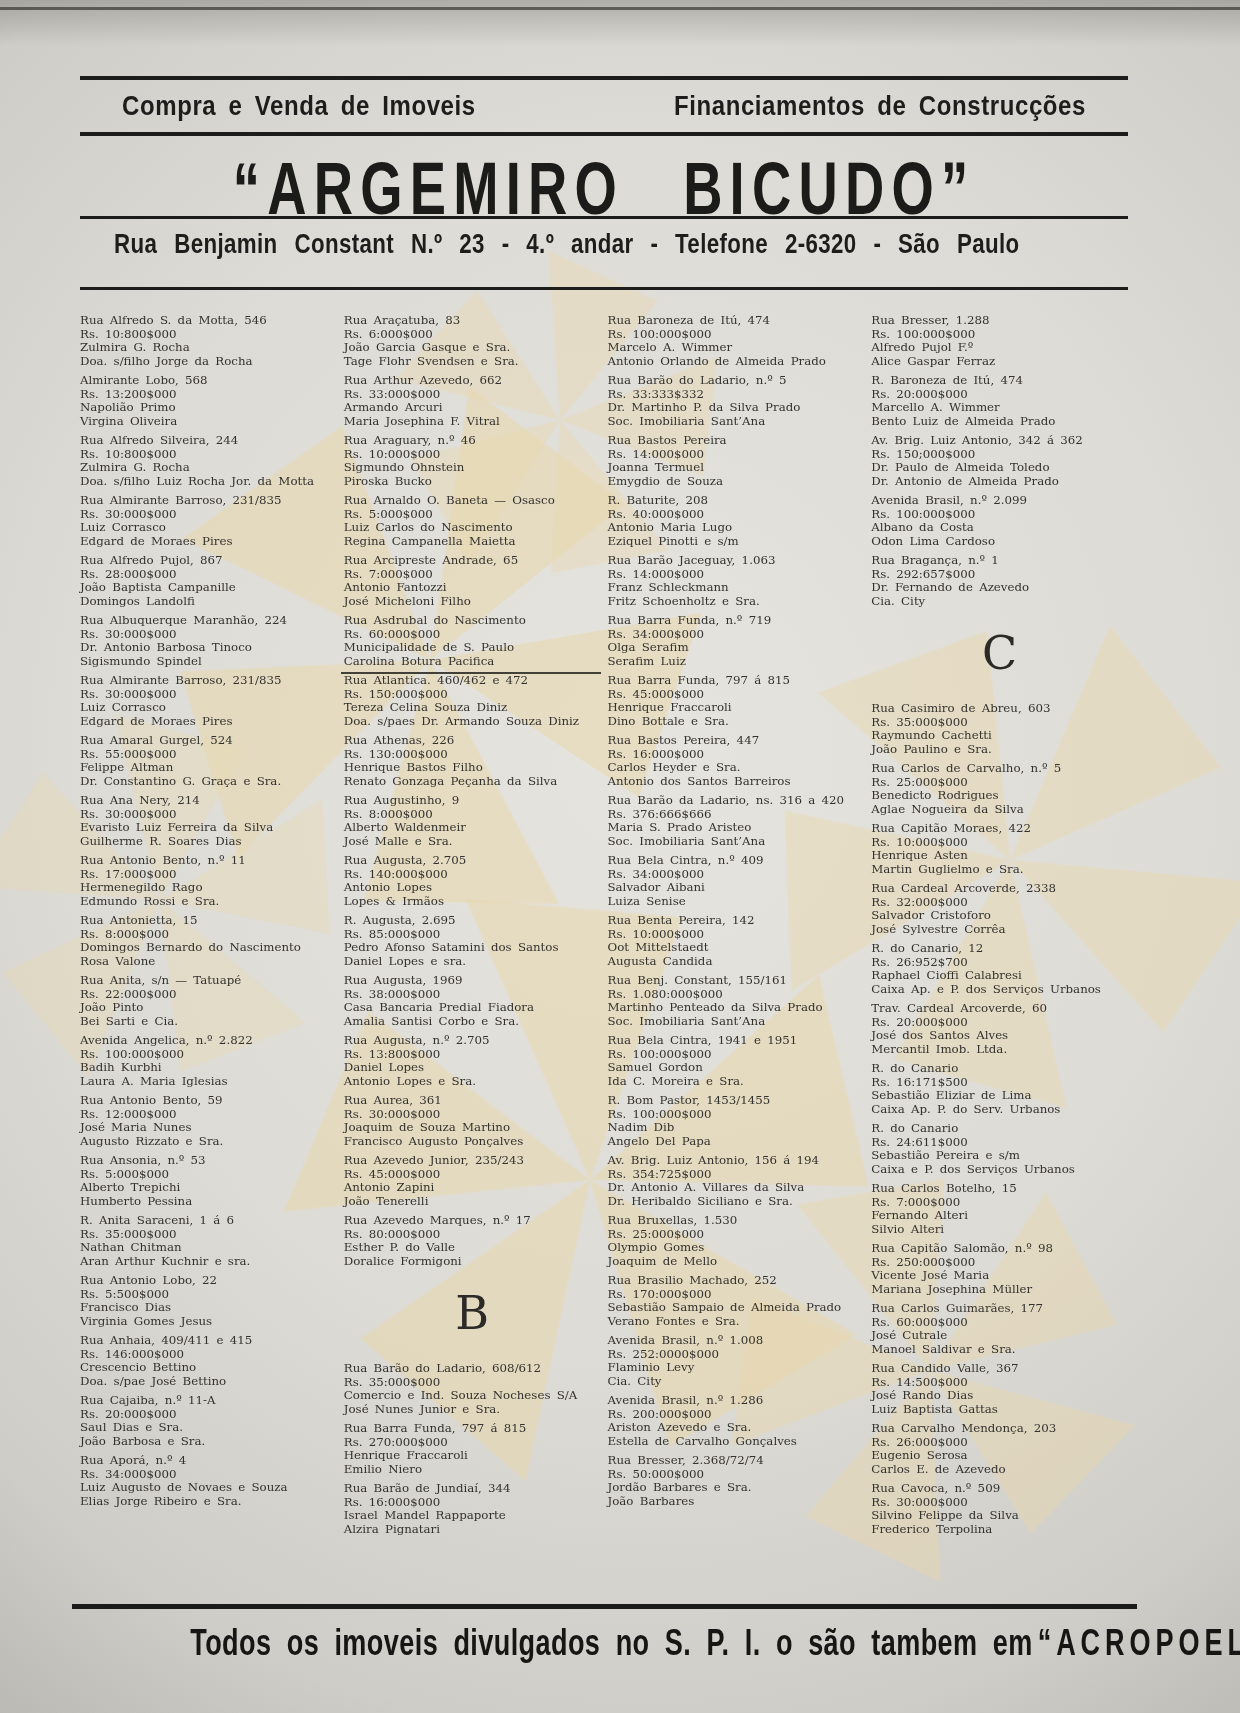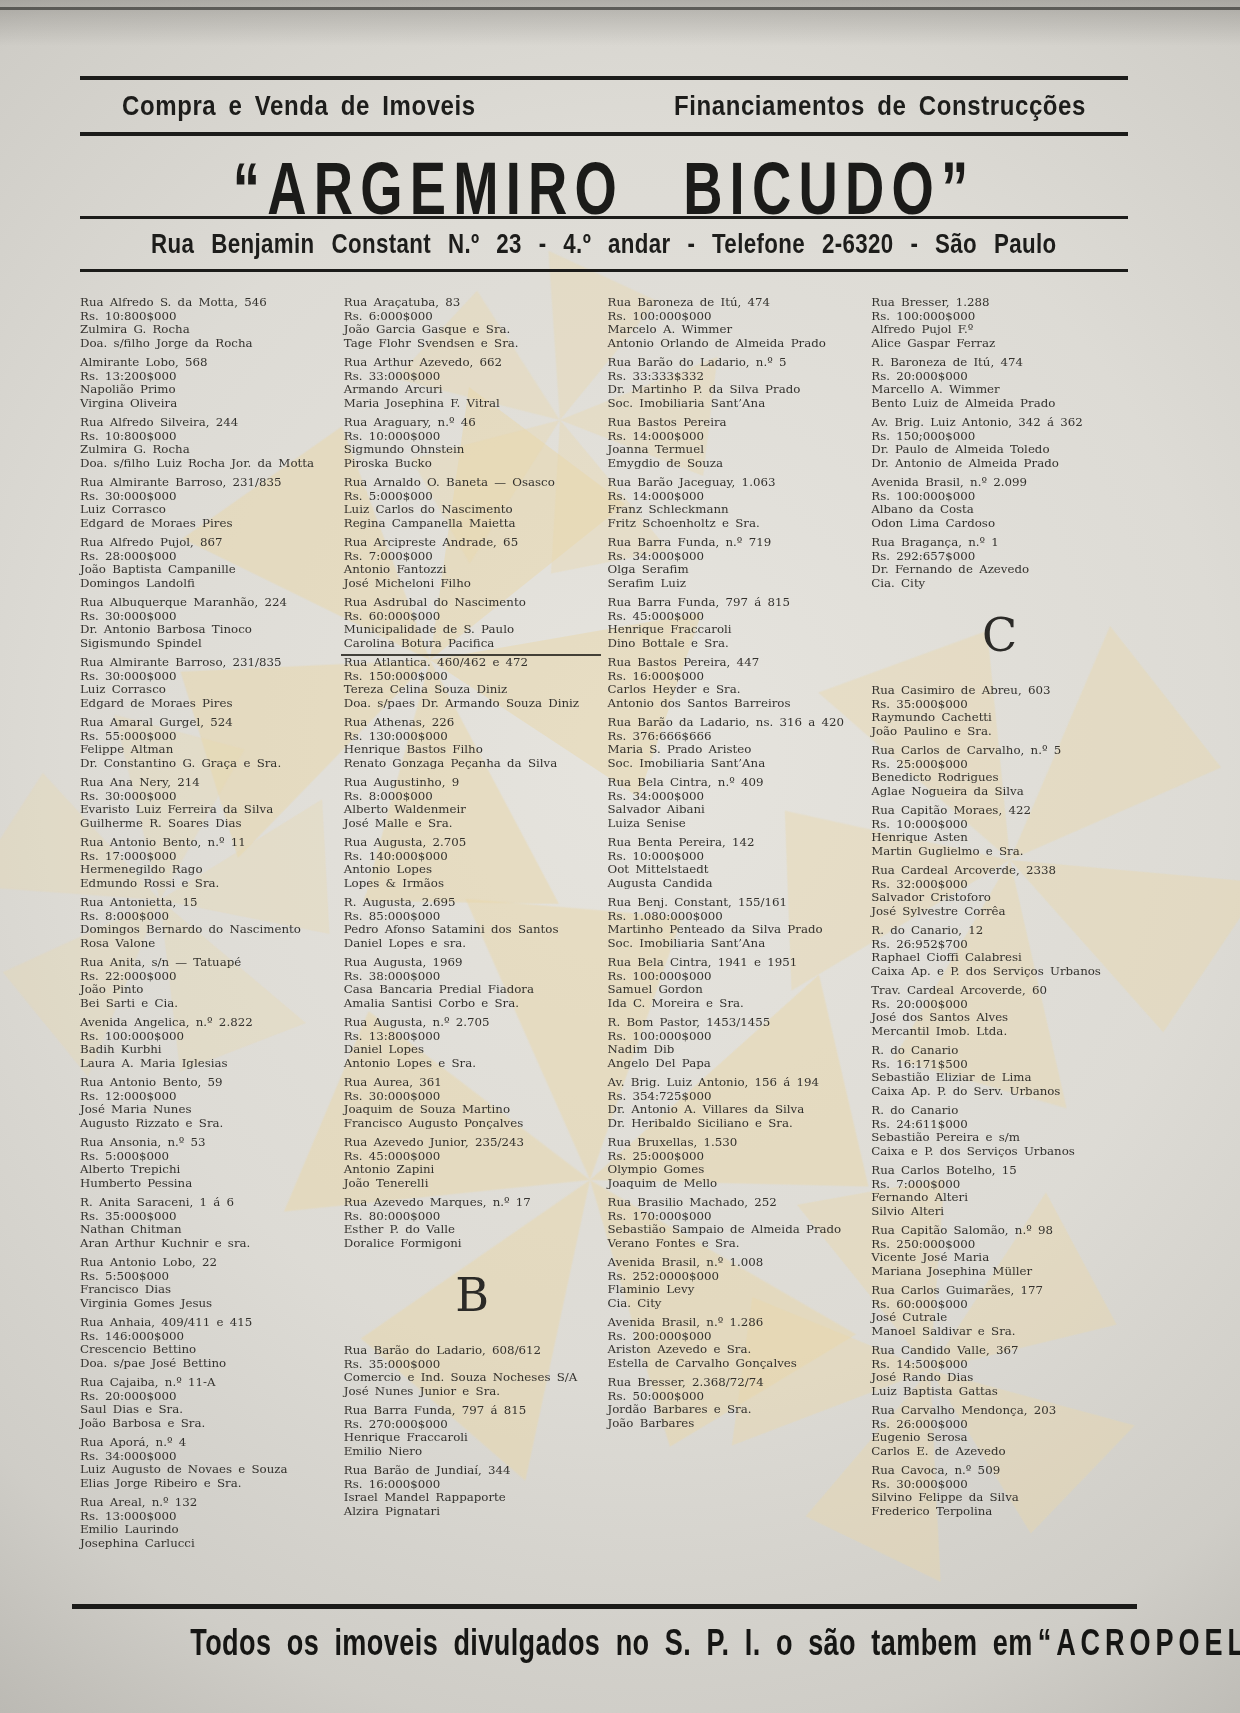--- a/index.html
+++ b/index.html
@@ -23,21 +23,21 @@
     height:52px; padding:0 42px; }
   .mast-row span.sq { display:inline-block; transform:scaleY(1.12);
     font-family:"Liberation Sans", sans-serif; font-weight:700; font-size:24px;
     letter-spacing:.6px; word-spacing:5px; color:#1d1d1b; white-space:nowrap; }
 
   .title-wrap { text-align:center; height:80px; line-height:104px; }
   .title-text { display:inline-block; font-family:"Liberation Sans", sans-serif;
     font-weight:700; font-size:68px; letter-spacing:9px; word-spacing:46px;
     transform:scale(.8,1.08); white-space:nowrap; color:#1b1b19; }
 
-  .addr-wrap { text-align:center; height:50px; line-height:50px; }
+  .addr-wrap { text-align:left; height:68px; line-height:50px; }
   .addr-text { display:inline-block; font-family:"Liberation Sans", sans-serif;
     font-weight:700; font-size:24px; word-spacing:11px; letter-spacing:.4px;
     transform:scale(.93,1.12); white-space:nowrap; color:#1d1d1b; }
 
   .cols { display:grid; grid-template-columns:repeat(4,1fr); column-gap:7px;
     margin-top:24px; }
   .col { min-width:0; }
   .entry { margin-bottom:6px; position:relative; }
   .entry.marked::before { content:""; position:absolute; top:-2px; left:-3px;
     width:260px; height:2px; background:#26251f; opacity:.85; }
@@ -214,26 +214,20 @@
             <div class="ln">Rs. 20:000$000</div>
             <div class="ln">Saul Dias e Sra.</div>
             <div class="ln">João Barbosa e Sra.</div>
           </div>
           <div class="entry">
             <div class="ln">Rua Aporá, n.º 4</div>
             <div class="ln">Rs. 34:000$000</div>
             <div class="ln">Luiz Augusto de Novaes e Souza</div>
             <div class="ln">Elias Jorge Ribeiro e Sra.</div>
           </div>
-          <div class="entry">
-            <div class="ln">Rua Areal, n.º 132</div>
-            <div class="ln">Rs. 13:000$000</div>
-            <div class="ln">Emilio Laurindo</div>
-            <div class="ln">Josephina Carlucci</div>
-          </div>
         </div>
       <div class="col">
           <div class="entry">
             <div class="ln">Rua Araçatuba, 83</div>
             <div class="ln">Rs. 6:000$000</div>
             <div class="ln">João Garcia Gasque e Sra.</div>
             <div class="ln">Tage Flohr Svendsen e Sra.</div>
           </div>
           <div class="entry">
             <div class="ln">Rua Arthur Azevedo, 662</div>
@@ -356,20 +350,26 @@
             <div class="ln">Rua Barão do Ladario, n.º 5</div>
             <div class="ln">Rs. 33:333$332</div>
             <div class="ln">Dr. Martinho P. da Silva Prado</div>
             <div class="ln">Soc. Imobiliaria Sant’Ana</div>
           </div>
           <div class="entry">
             <div class="ln">Rua Bastos Pereira</div>
             <div class="ln">Rs. 14:000$000</div>
             <div class="ln">Joanna Termuel</div>
             <div class="ln">Emygdio de Souza</div>
+          </div>
+          <div class="entry">
+            <div class="ln">R. Baturite, 208</div>
+            <div class="ln">Rs. 40:000$000</div>
+            <div class="ln">Antonio Maria Lugo</div>
+            <div class="ln">Eziquel Pinotti e s/m</div>
           </div>
           <div class="entry">
             <div class="ln">Rua Barão Jaceguay, 1.063</div>
             <div class="ln">Rs. 14:000$000</div>
             <div class="ln">Franz Schleckmann</div>
             <div class="ln">Fritz Schoenholtz e Sra.</div>
           </div>
           <div class="entry">
             <div class="ln">Rua Barra Funda, n.º 719</div>
             <div class="ln">Rs. 34:000$000</div>

